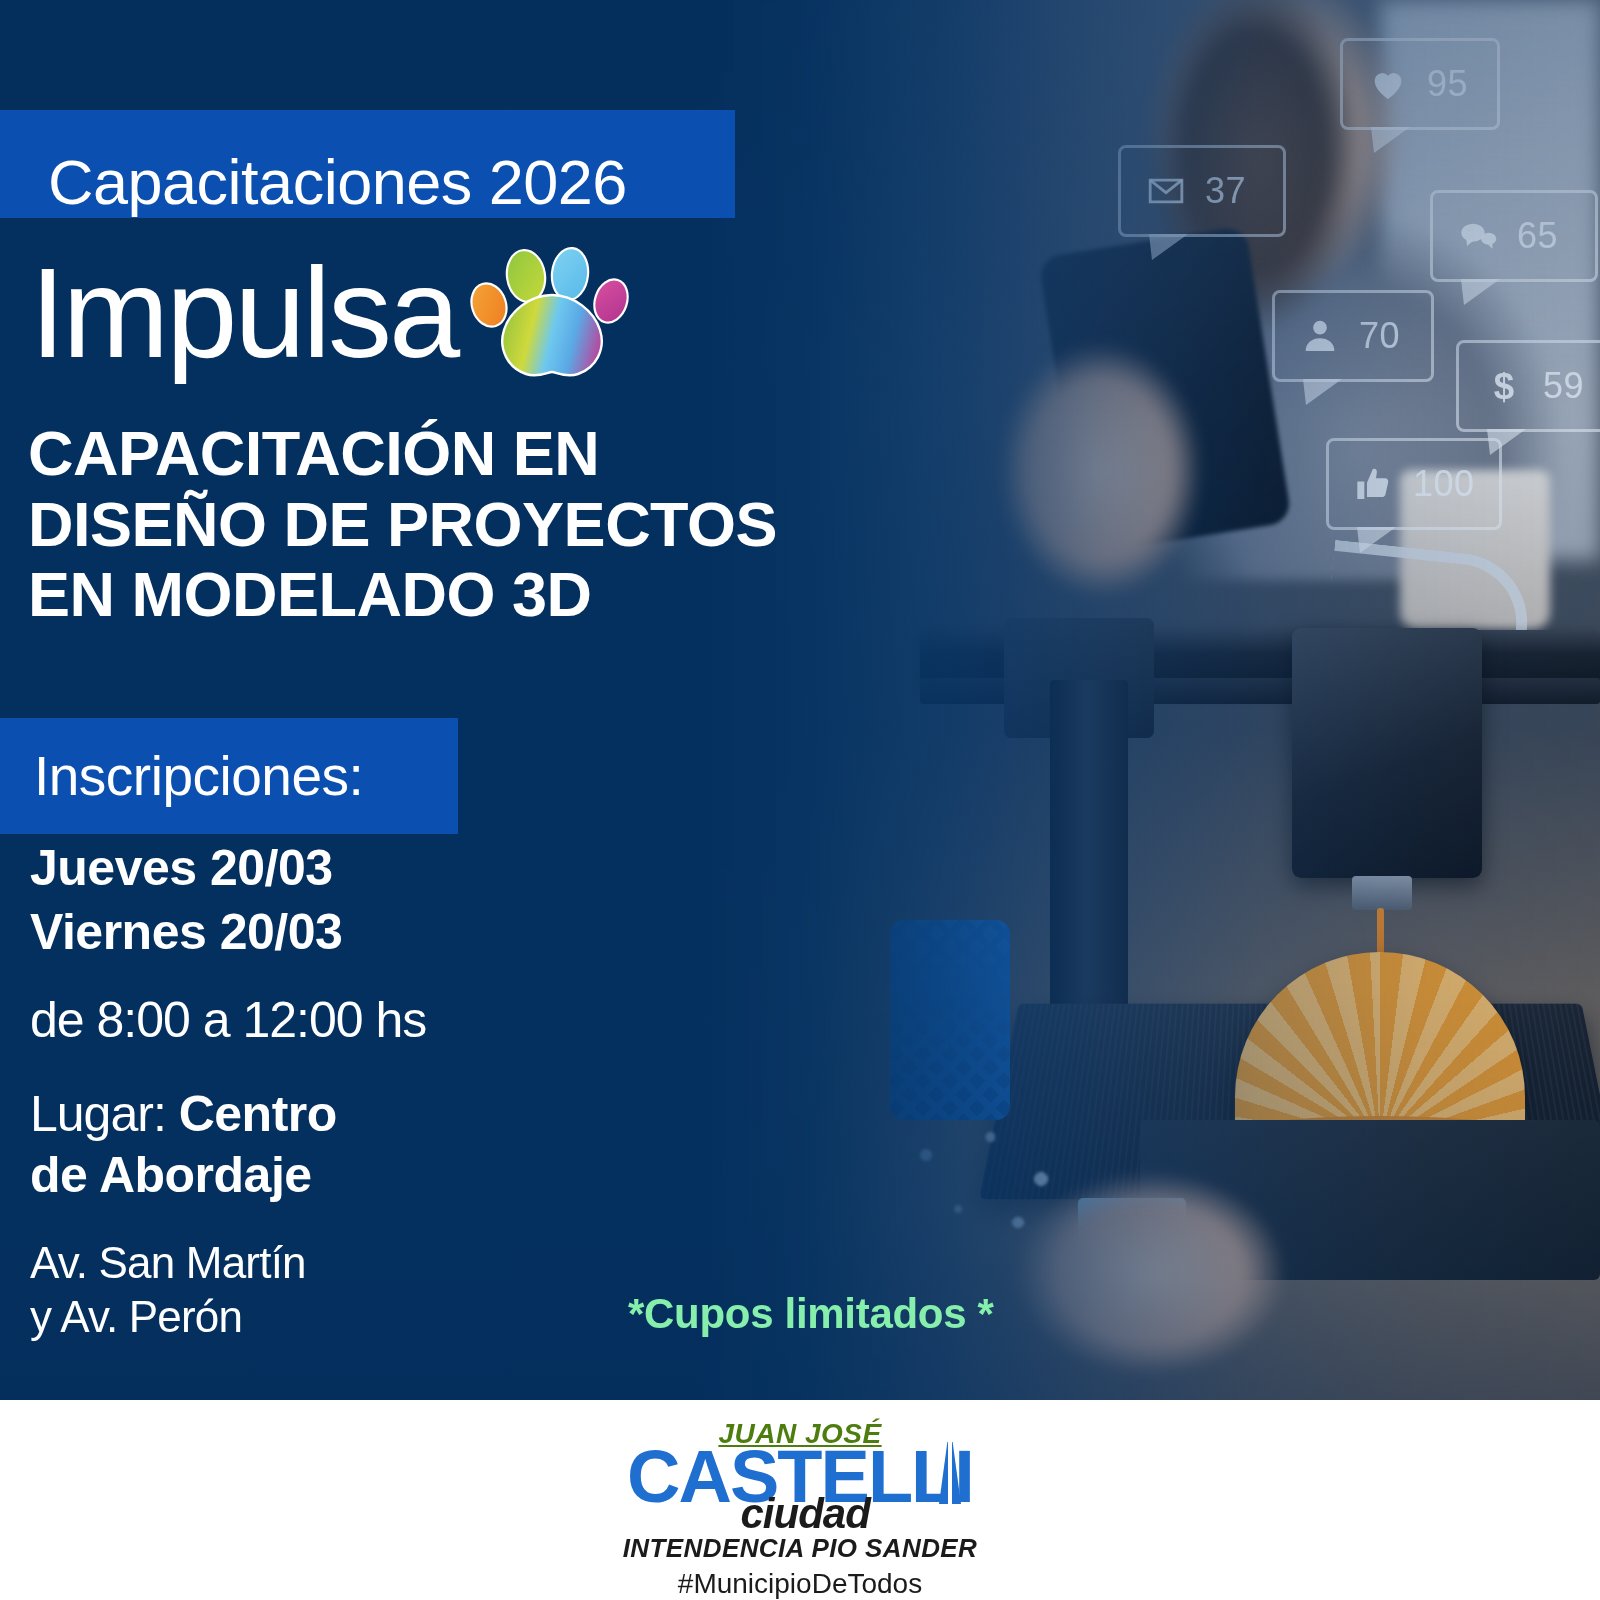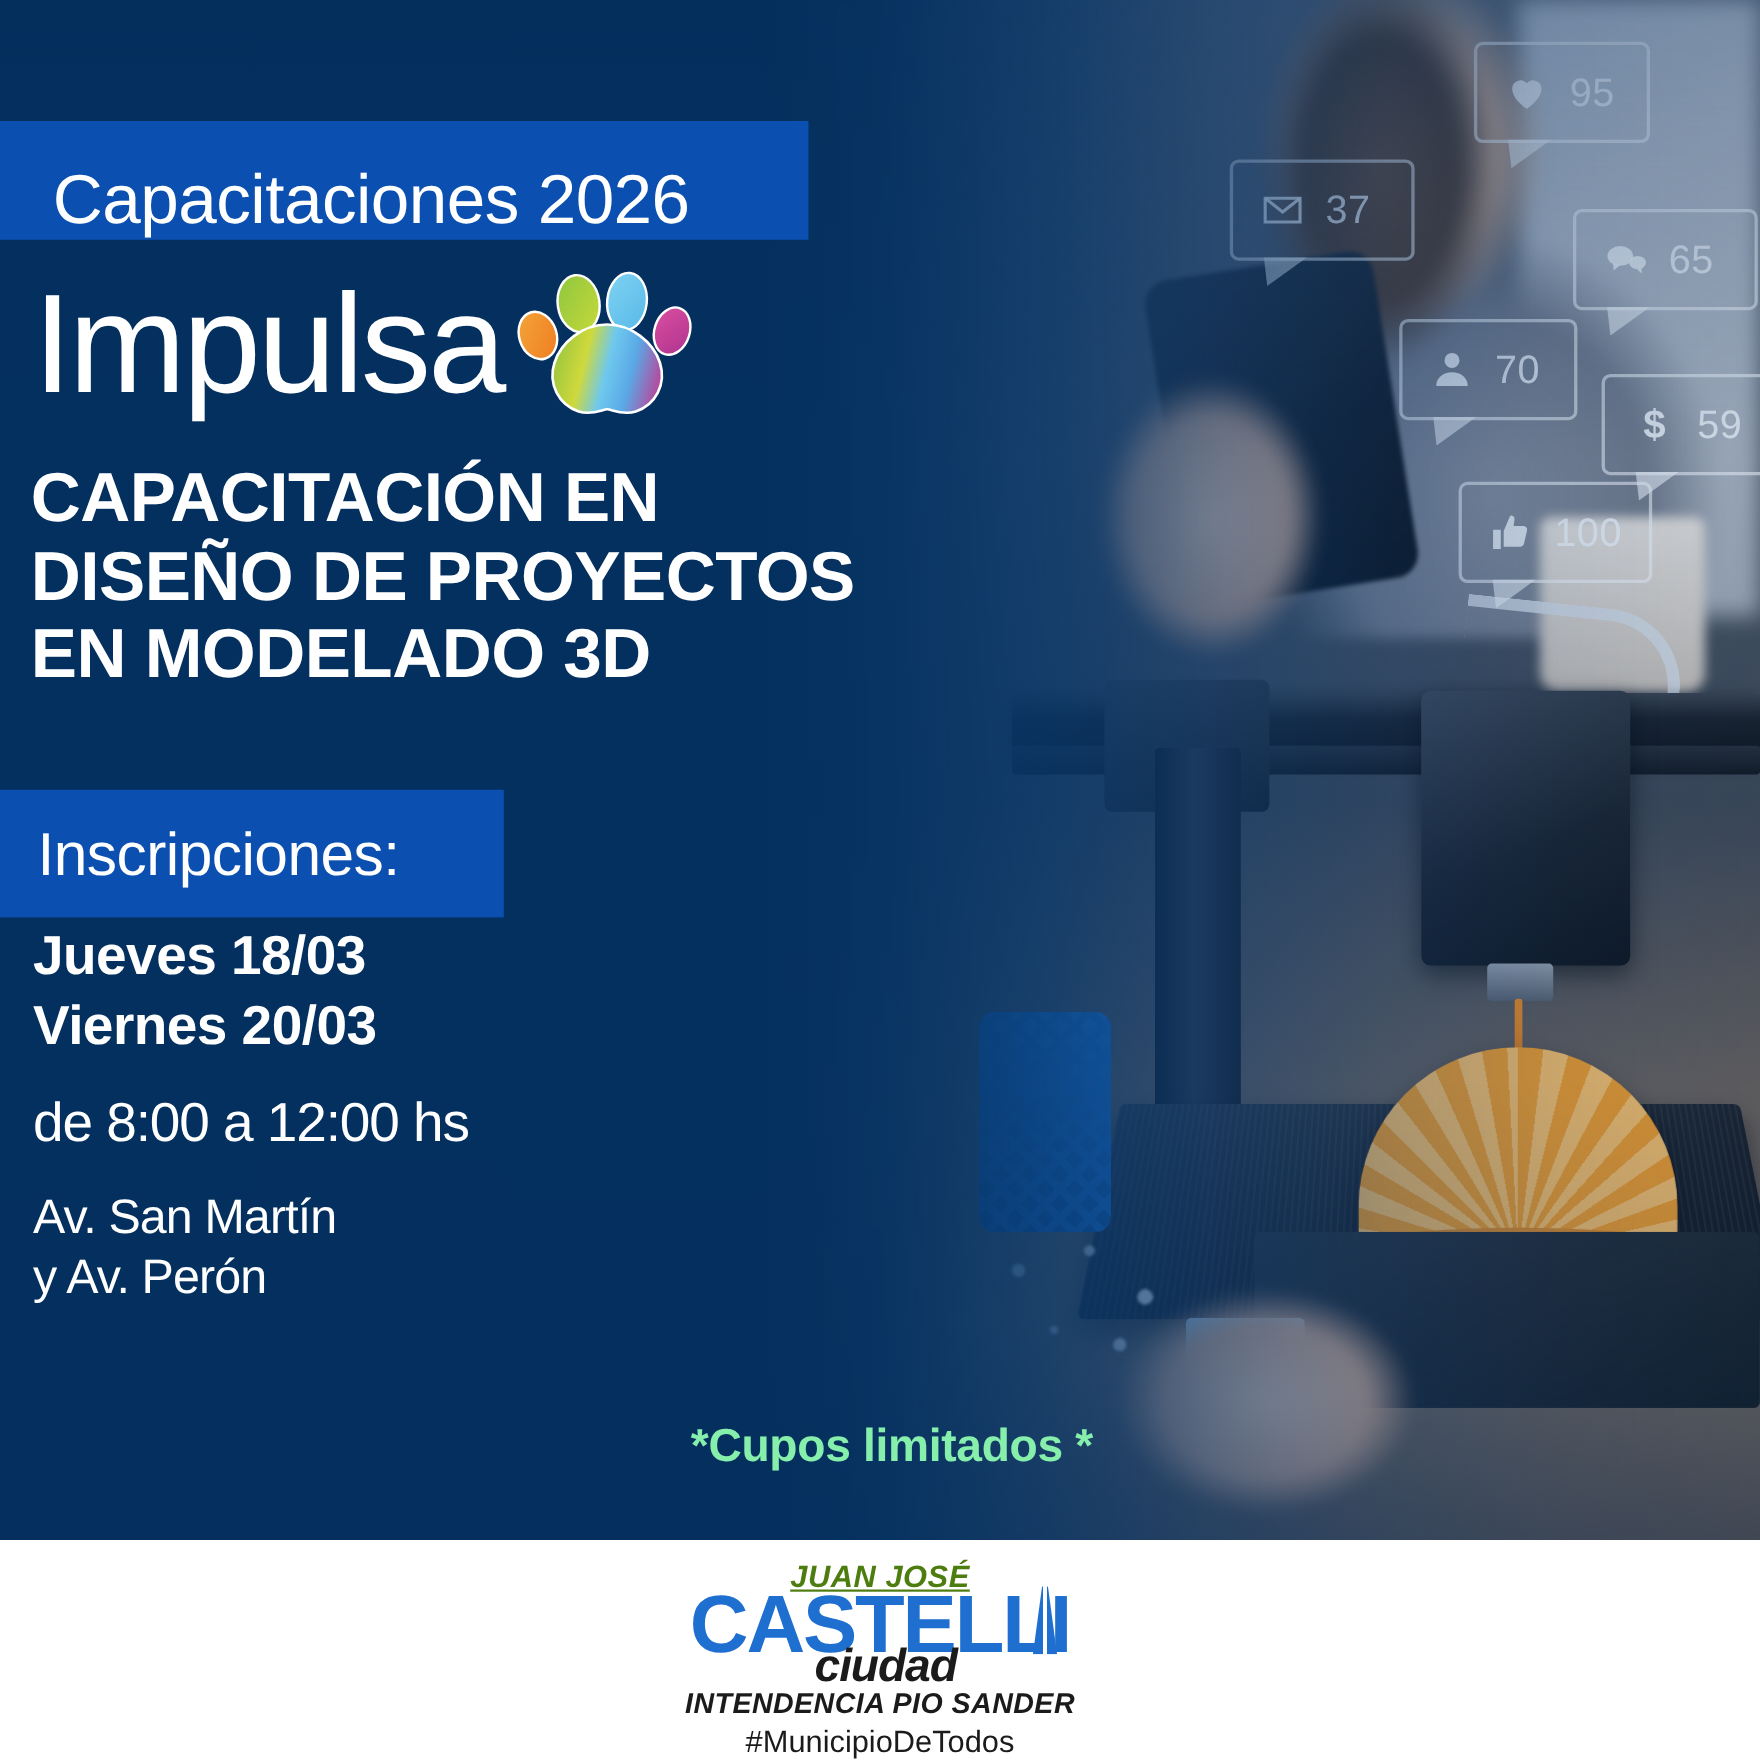--- a/index.html
+++ b/index.html
@@ -493,23 +493,27 @@
     <div>CAPACITACIÓN EN</div>
     <div>DISEÑO DE PROYECTOS</div>
     <div>EN MODELADO 3D</div>
   </div>
 
   <div id="insc-banner">
     <span class="txt">Inscripciones:</span>
   </div>
 
   <div id="details">
-    <div class="dt-date">Jueves 18/03</div>
+    <div class="dt-date">Jueves 20/03</div>
     <div class="dt-date">Viernes 20/03</div>
     <div class="dt-time">de 8:00 a 12:00 hs</div>
+    <div class="dt-place">
+      <span>Lugar: </span><b>Centro</b><br>
+      <b>de Abordaje</b>
+    </div>
     <div class="dt-addr">
       <div>Av. San Martín</div>
       <div>y Av. Perón</div>
     </div>
   </div>
 
   <div id="cupos">*Cupos limitados *</div>
 
   <div id="footer">
     <div id="footer-logo">

